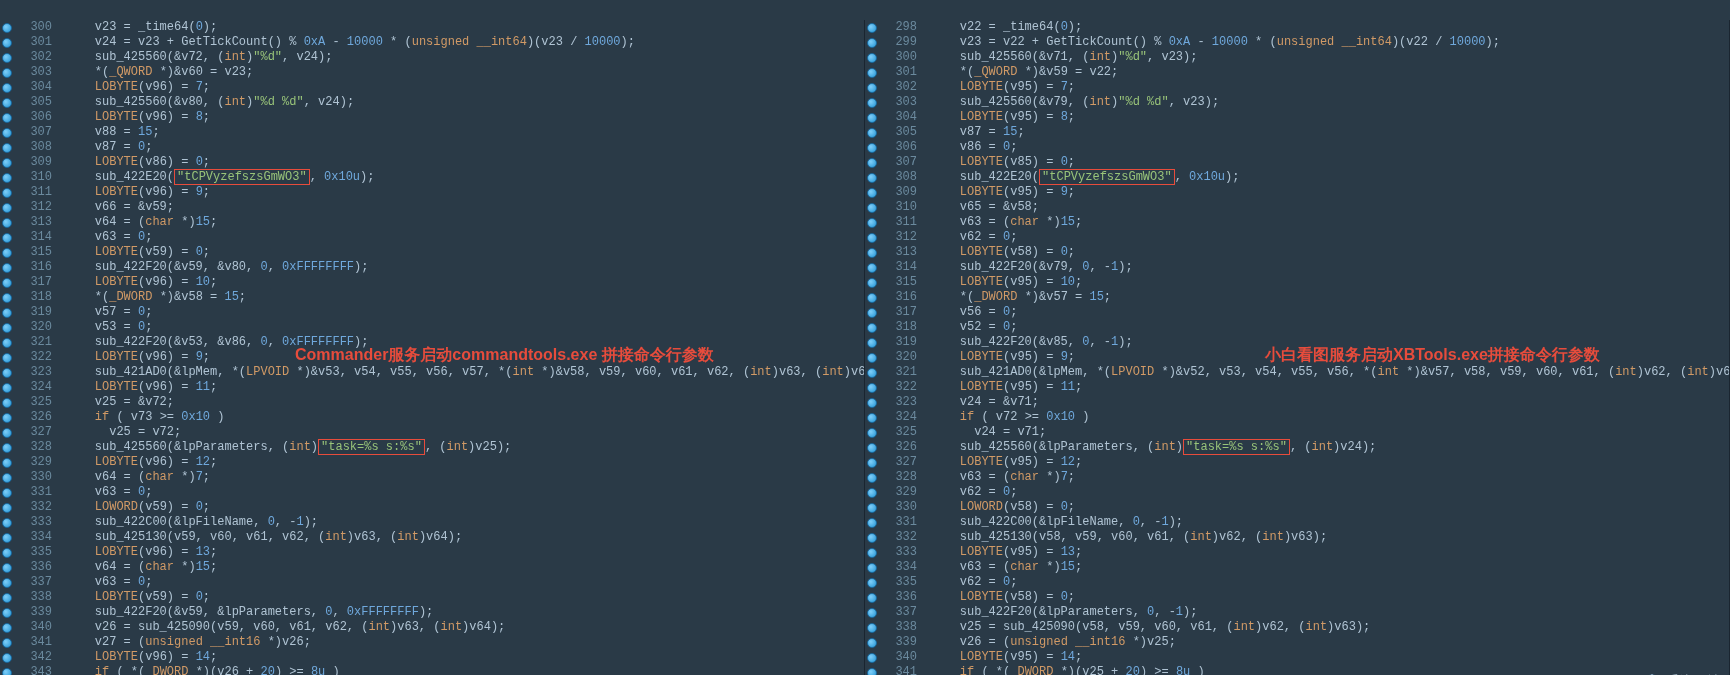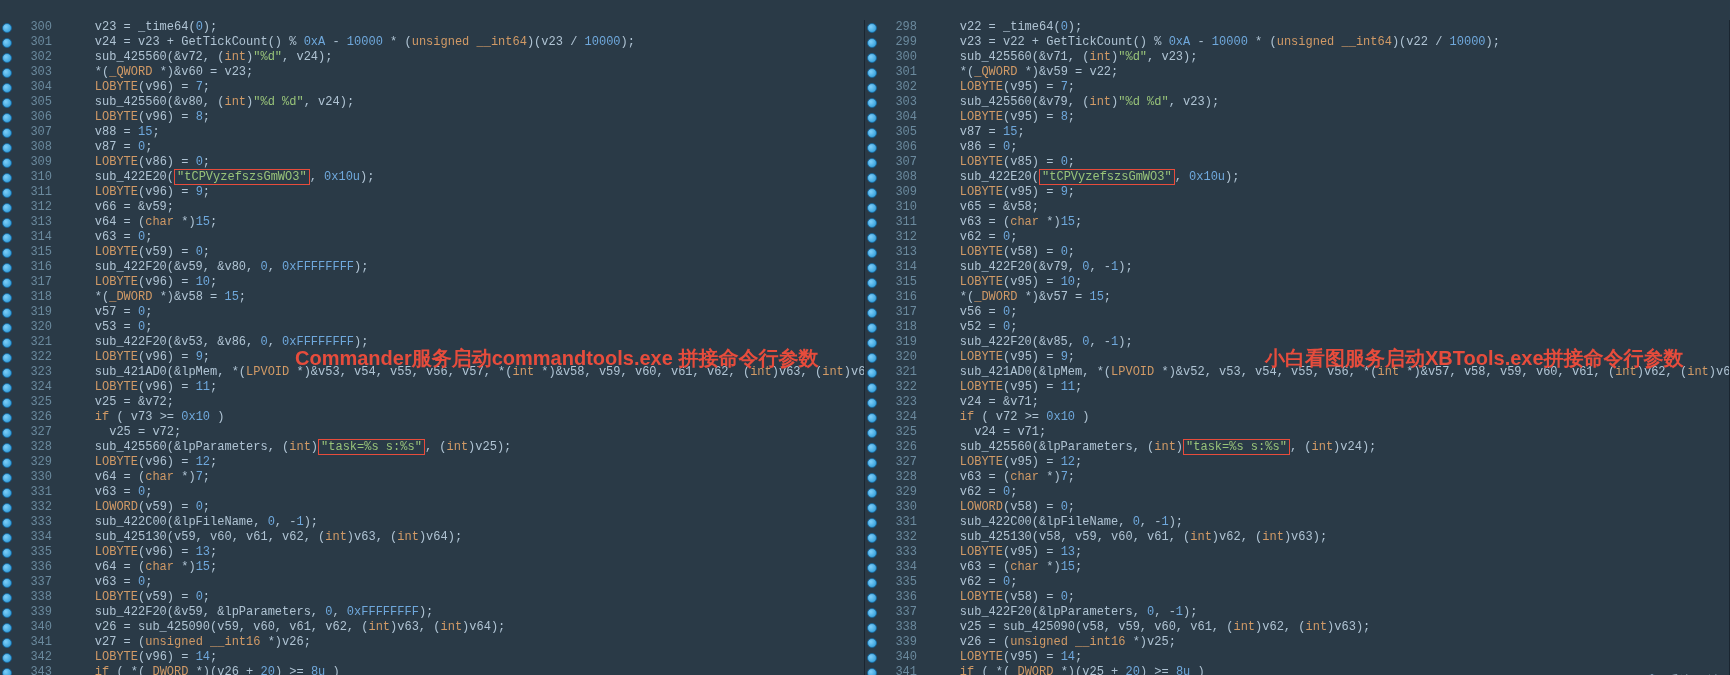--- a/index.html
+++ b/index.html
@@ -62,21 +62,21 @@
   .kw   { color: #d19a66; }      
   .num  { color: #6fa8dc; }      
   .str  { color: #98c379; }
   .box-hl {
     border: 1px solid #e74c3c;
     padding: 0 2px;
   }
   .annotation {
     position: absolute;
     font-family: SimSun, "Microsoft YaHei", sans-serif;
-    font-size: 20px;
+    font-size: 16px;
     font-weight: bold;
     color: #e74c3c;
     pointer-events: none;
     white-space: nowrap;
   }
   .watermark {
     position: absolute;
     right: 8px;
     bottom: 4px;
     color: #c5dcea;

